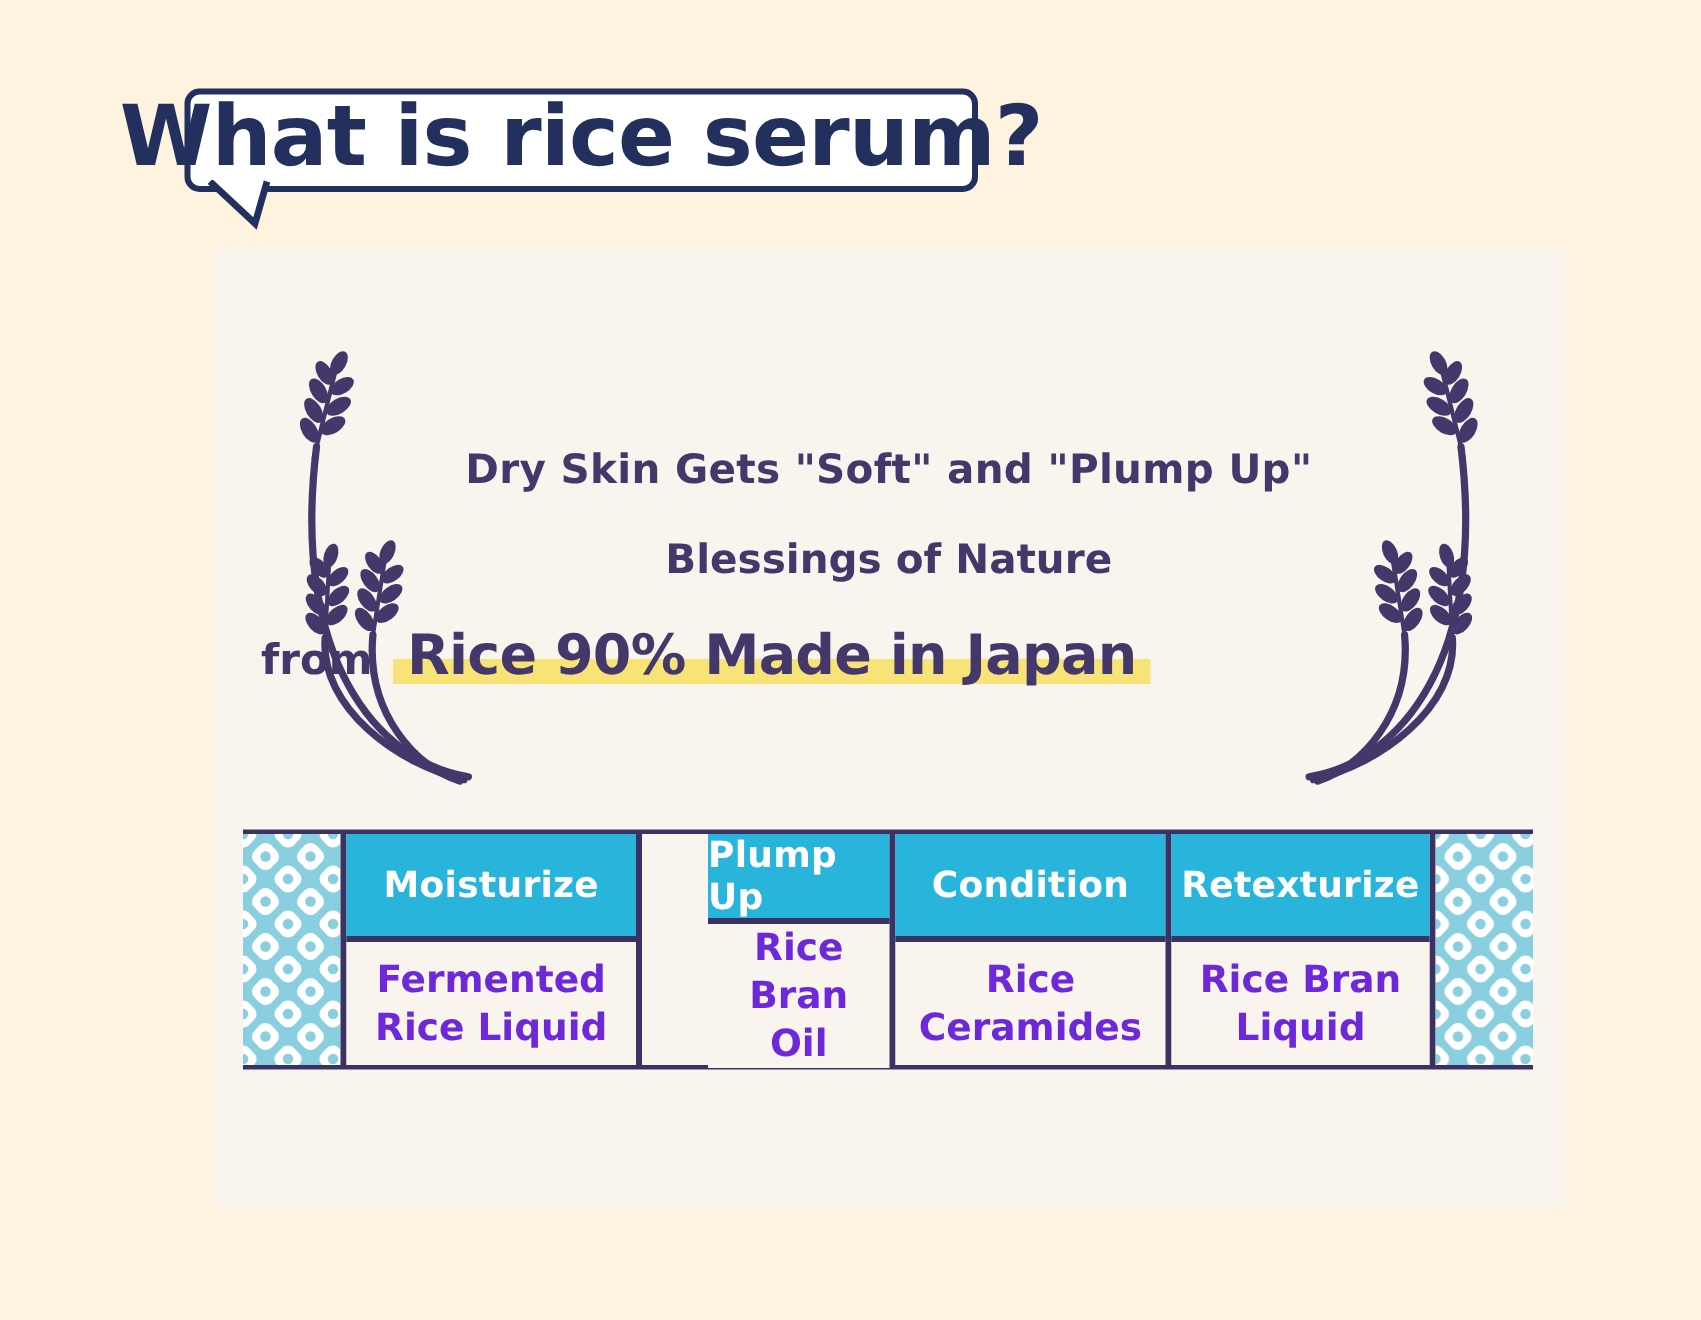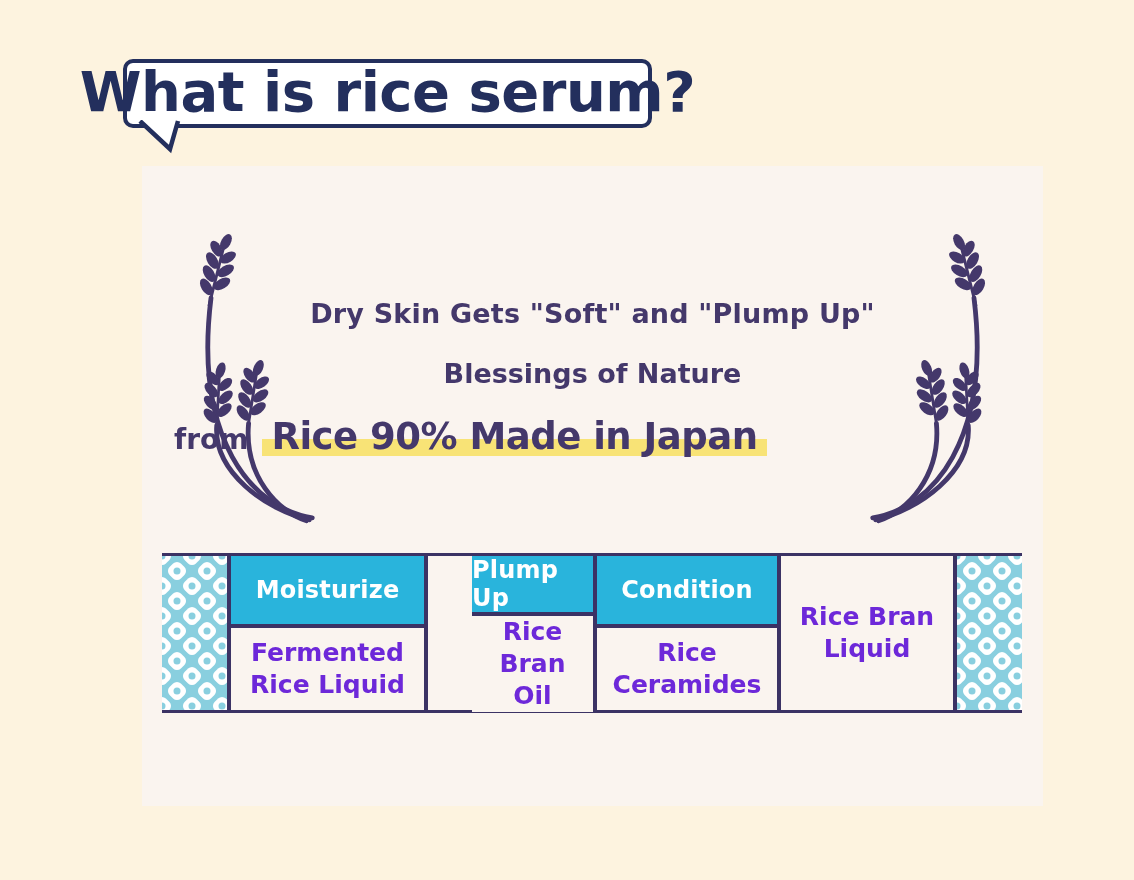--- a/index.html
+++ b/index.html
@@ -165,20 +165,21 @@
 
       <div class="col col-3">
         <div class="th">Condition</div>
         <div class="td">
           <span>Rice</span>
           <span>Ceramides</span>
         </div>
       </div>
 
       <div class="col col-4 last">
+        <div class="th">Retexturize</div>
         <div class="td">
           <span>Rice Bran</span>
           <span>Liquid</span>
         </div>
       </div>
 
       <svg class="strip">
         <rect width="65" height="154" fill="url(#shibori)"></rect>
       </svg>
     </div>

